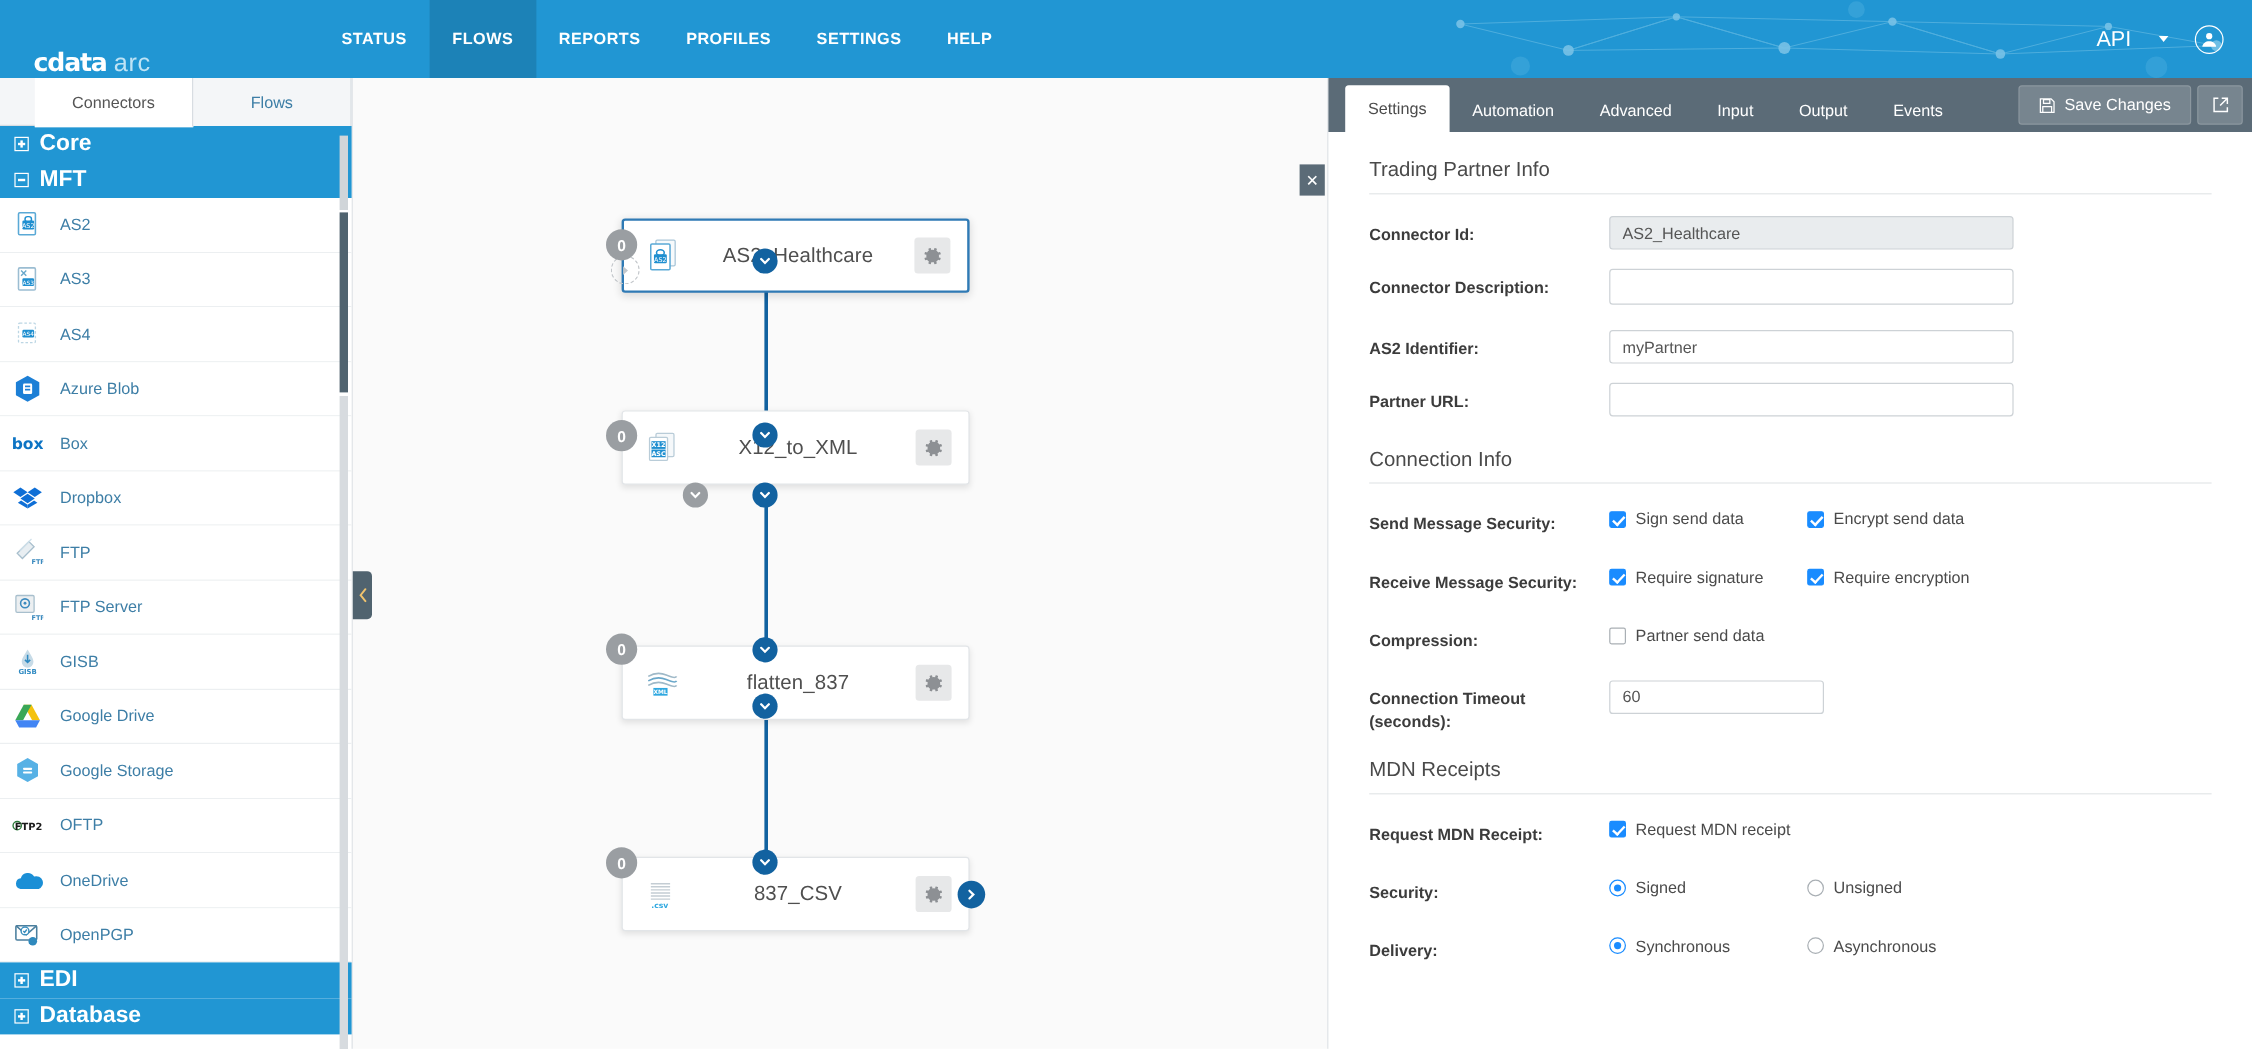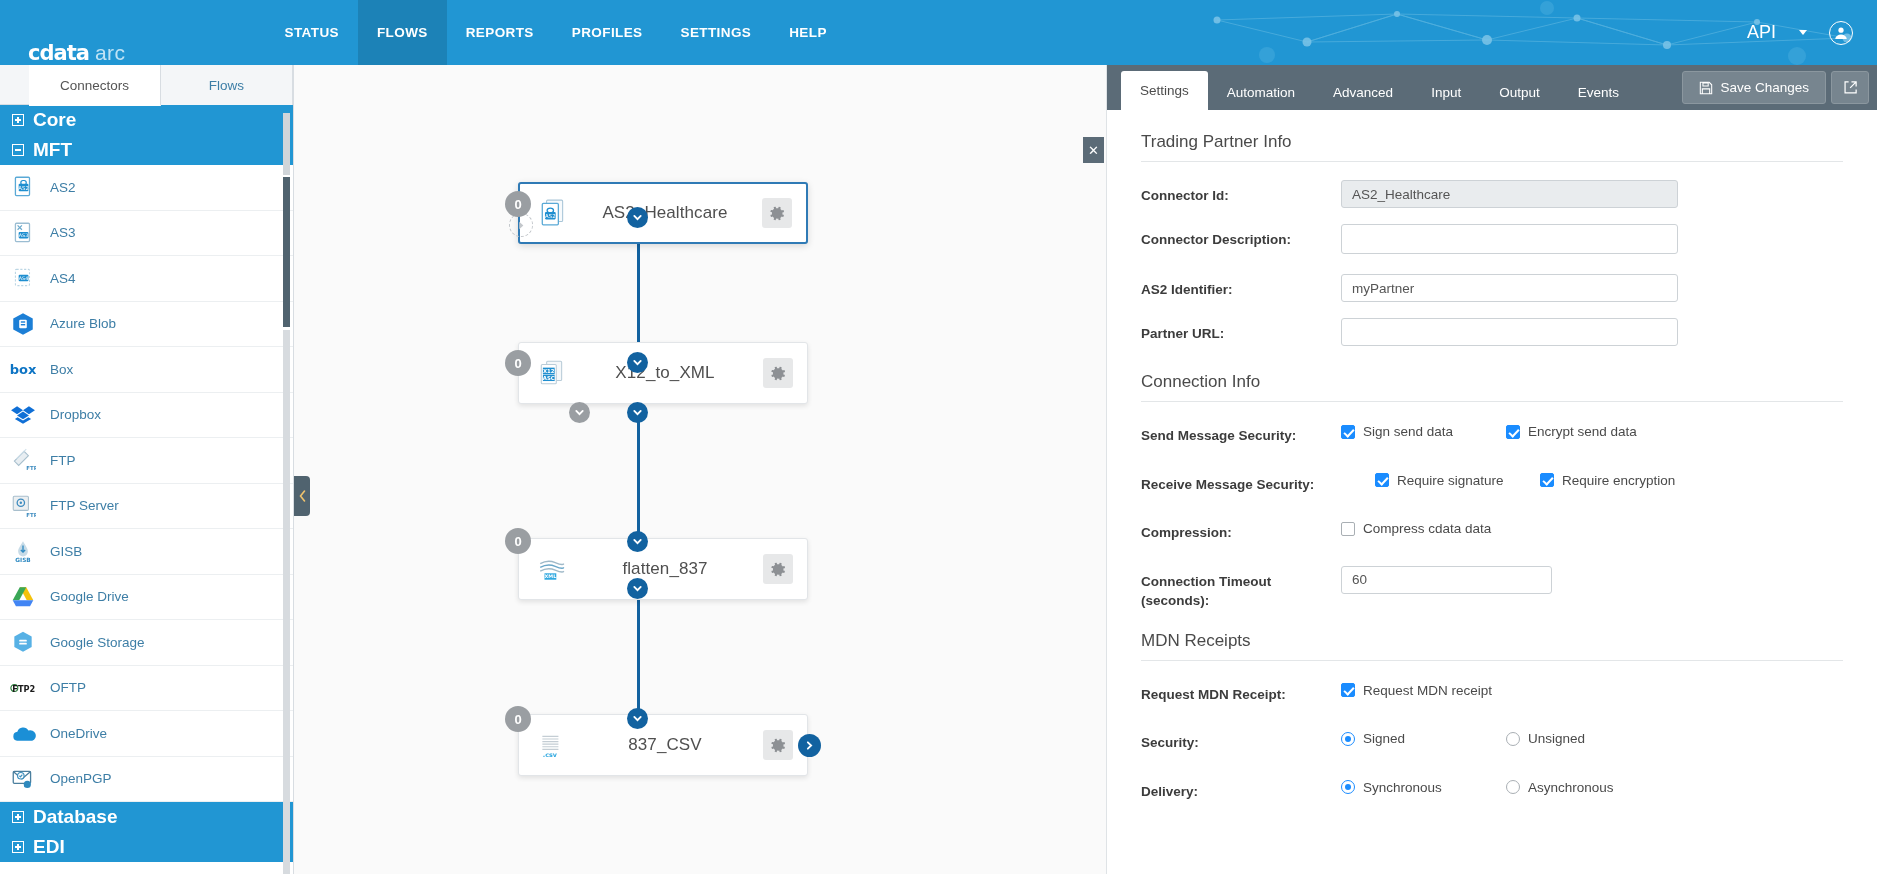--- a/index.html
+++ b/index.html
@@ -185,21 +185,21 @@
      width: 200px; flex: none; font-size: 13.5px; font-weight: bold; color: #3c3c3c;
      padding-top: 6px; line-height: 1.45;
   }
   .fctl { flex: 1; }
   .inp {
      width: 337px; height: 28px; border: 1px solid #cdd2d6; border-radius: 3px;
      font-size: 13.5px; color: #555; padding: 0 10px; background: #fff;
      font-family: "Liberation Sans", sans-serif;
   }
   .inp.readonly { background: #e9ecee; }
-  .inp.short { width: 211px; }
+  .inp.short { width: 179px; }
   textarea.inp { height: 30px; resize: none; padding-top: 5px; }
   .opts { display: flex; }
   .opt { display: flex; align-items: center; gap: 8px; font-size: 13.5px; color: #4a4a4a;
      width: 165px; cursor: pointer; padding-top: 4px;}
   .cb {
      width: 14px; height: 14px; border: 1px solid #a9afb4; border-radius: 2px;
      background: #fff; flex: none; position: relative;
   }
   .cb.on { background: #1a8cff; border-color: #1a8cff; }
   .cb.on::after {
@@ -429,25 +429,25 @@
             <circle cx="16" cy="17" r="3.3" fill="#2f89bd"></circle>
             <rect x="13" y="17.5" width="4" height="1.6" fill="#2f89bd"></rect>
           </svg>
       </span>
       <span class="lbl">OpenPGP</span>
     </div>
   </div>
 
   <div class="grouphdr">
     <span class="exp-box plus"></span>
-    <span>Database</span>
+    <span>EDI</span>
   </div>
   <div class="grouphdr">
     <span class="exp-box plus"></span>
-    <span>EDI</span>
+    <span>Database</span>
   </div>
 
   <div class="side-scroll2"></div>
   <div class="side-scroll"></div>
   <div class="side-scroll3"></div>
 </div>
 
 <div class="collapse-handle">
   <svg viewBox="0 0 9 12">
     <path d="M6.5 1 L2.5 6 L6.5 11" fill="none" stroke="#f0c36d" stroke-width="1.6" stroke-linecap="round"></path>
@@ -656,40 +656,40 @@
           <span class="cb on"></span>
           <span>Sign send data</span>
         </label>
         <label class="opt">
           <span class="cb on"></span>
           <span>Encrypt send data</span>
         </label>
       </div>
     </div>
 
-    <div class="frow" style="margin-bottom:23px;gap:34px;">
+    <div class="frow" style="margin-bottom:23px;">
       <div class="flabel" style="width:200px;">Receive Message Security:</div>
       <div class="fctl opts">
         <label class="opt">
           <span class="cb on"></span>
           <span>Require signature</span>
         </label>
         <label class="opt">
           <span class="cb on"></span>
           <span>Require encryption</span>
         </label>
       </div>
     </div>
 
     <div class="frow" style="margin-bottom:23px;">
       <div class="flabel">Compression:</div>
       <div class="fctl opts">
         <label class="opt">
           <span class="cb"></span>
-          <span>Compress cdata data</span>
+          <span>Partner send data</span>
         </label>
       </div>
     </div>
 
     <div class="frow" style="margin-bottom:20px;">
       <div class="flabel">Connection Timeout (seconds):</div>
       <div class="fctl">
         <input class="inp short" value="60" style="">
       </div>
     </div>

